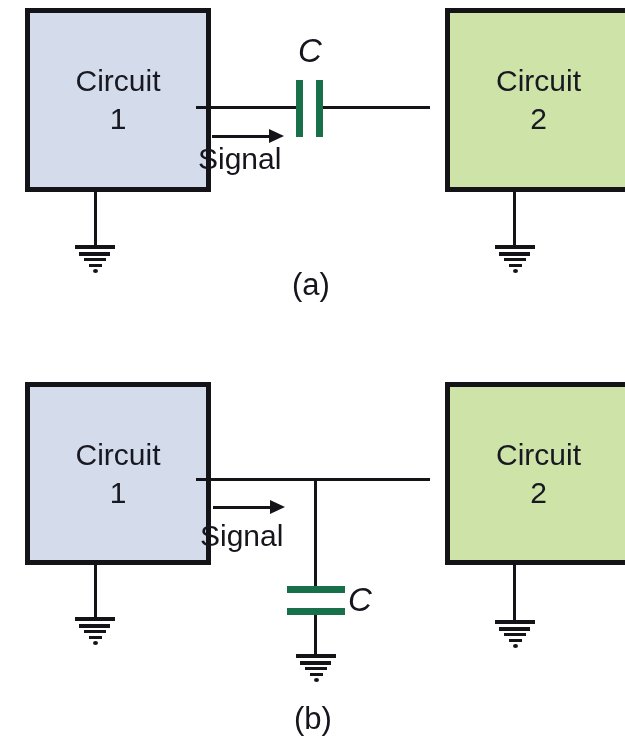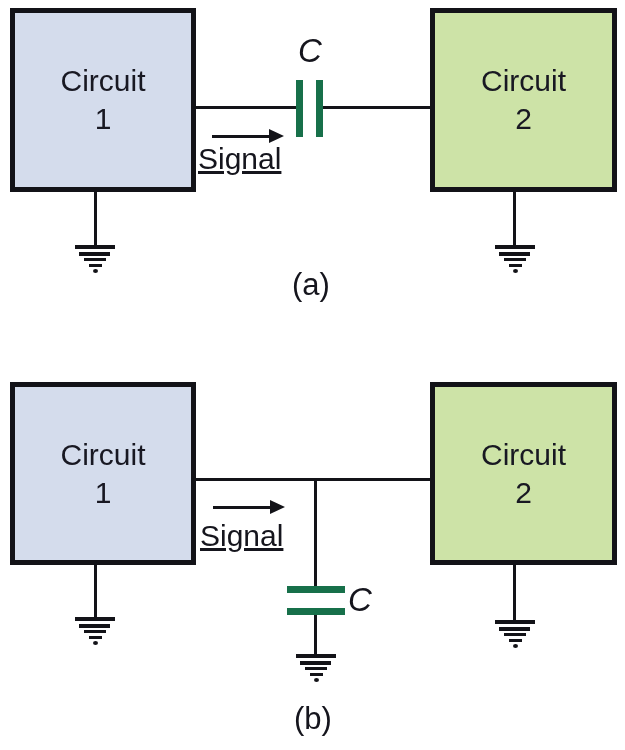--- a/index.html
+++ b/index.html
@@ -10,32 +10,32 @@
   }
   html,body{margin:0;padding:0;background:#ffffff;}
   .figure{
     position:relative;width:625px;height:750px;background:#ffffff;
     font-family:"Liberation Sans", sans-serif;color:#15151d;overflow:hidden;
   }
   .panel{display:contents;}
   .box{
     position:absolute;border:5px solid var(--line-black);box-sizing:border-box;
     display:flex;flex-direction:column;align-items:center;justify-content:center;
-    font-size:30px;line-height:38px;text-align:center;color:#181822;
+    font-size:30px;line-height:38px;text-align:center;color:#181822;margin-left:15px;
   }
   .box.c1{background:var(--circuit1-fill);}
   .box.c2{background:var(--circuit2-fill);}
   .wire-h{position:absolute;height:3px;background:var(--line-black);}
   .wire-v{position:absolute;width:3px;background:var(--line-black);}
   .cap-plate{position:absolute;background:var(--capacitor-green);}
   .cap-label{
     position:absolute;font-style:italic;font-size:33px;line-height:33px;
     color:#15151d;width:40px;text-align:center;
   }
-  .signal-label{position:absolute;font-size:30px;line-height:32px;color:#15151d;text-decoration:underline;}
+  .signal-label{position:absolute;font-size:30px;line-height:32px;color:#15151d;}
   .arrow-shaft{position:absolute;height:3px;background:var(--line-black);}
   .arrow-head{
     position:absolute;width:0;height:0;
     border-left:15px solid var(--line-black);
     border-top:7px solid transparent;border-bottom:7px solid transparent;
   }
   .panel-label{position:absolute;font-size:31px;line-height:32px;color:#15151d;width:50px;text-align:center;}
   .ground{position:absolute;width:44px;height:29px;}
   .ground .gbar{position:absolute;background:var(--line-black);}
   .ground .g1{left:2px;top:0;width:40px;height:4px;}

